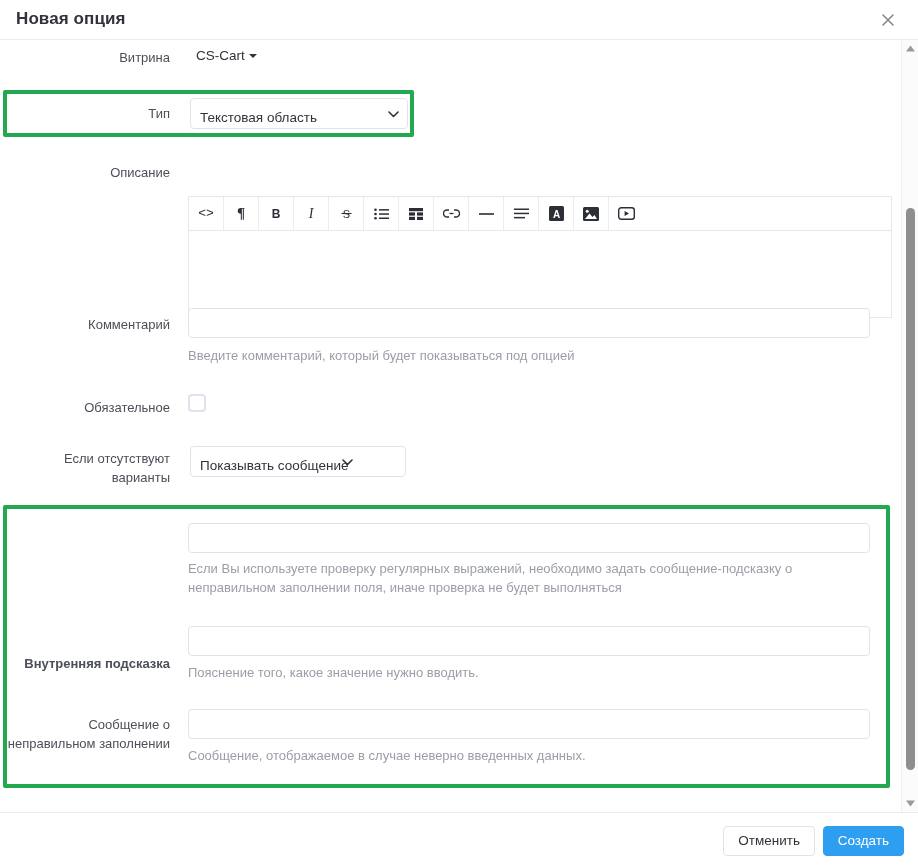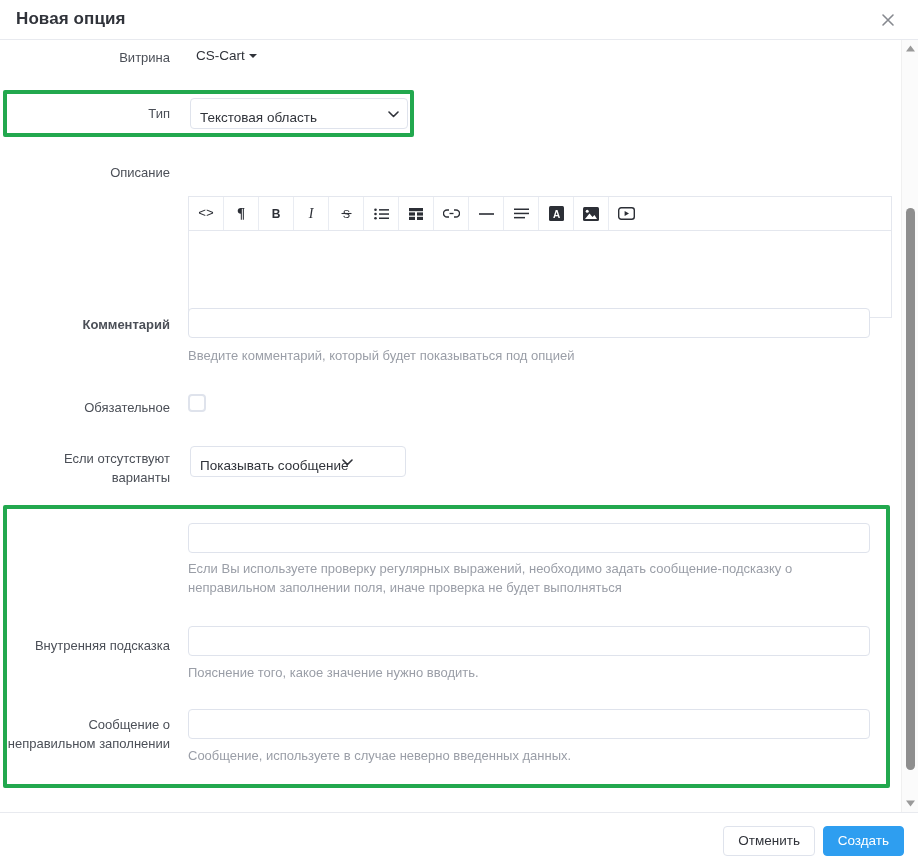--- a/index.html
+++ b/index.html
@@ -361,47 +361,47 @@
           <svg width="17" height="13" viewBox="0 0 17 13">
             <rect x="0.7" y="0.7" width="15.6" height="11.6" rx="2.5" fill="none" stroke="#2c2f36" stroke-width="1.4"></rect>
             <path d="M6.6 4 L11 6.5 L6.6 9 Z" fill="#2c2f36"></path>
           </svg>
         </div>
 
       </div>
       <div class="editor-area"></div>
     </div>
 
-    <div class="flabel" style="left:40px; top:275px; width:130px;font-weight:bold;">Комментарий</div>
+    <div class="flabel" style="left:40px; top:275px; width:130px;">Комментарий</div>
     <input class="tinput" type="text" style="left: 188px; top: 268px; width: 682px;">
     <div class="hint" style="left:188px; top:306px; width:700px;">Введите комментарий, который будет показываться под опцией</div>
 
     <div class="flabel" style="left:40px; top:358px; width:130px;">Обязательное</div>
     <div class="chk" style="left:188px; top:354px;"></div>
 
     <div class="flabel" style="left:20px; top:409px; width:150px;">Если отсутствуют варианты</div>
     <div class="selwrap" style="left:190px; top:406px; width:172px; height:31px;">
       <select class="tselect" style="left:0; top:0; width:216px;">
         <option>Показывать сообщение</option>
       </select>
       <svg class="selcaret" viewBox="0 0 11 7">
         <path d="M1 1 L5.5 5.5 L10 1" stroke="#30333a" stroke-width="1.6" fill="none" stroke-linecap="round" stroke-linejoin="round"></path>
       </svg>
     </div>
 
     <input class="tinput" type="text" style="left: 188px; top: 483px; width: 682px;">
     <div class="hint" style="left:188px; top:519px; width:690px;">Если Вы используете проверку регулярных выражений, необходимо задать сообщение-подсказку о неправильном заполнении поля, иначе проверка не будет выполняться</div>
 
-    <div class="flabel" style="left:0px; top:596px; width:170px;">Внутренняя подсказка</div>
+    <div class="flabel" style="left:0px; top:614px; width:170px;font-weight:bold;">Внутренняя подсказка</div>
     <input class="tinput" type="text" style="left: 188px; top: 586px; width: 682px;">
     <div class="hint" style="left:188px; top:623px; width:690px;">Пояснение того, какое значение нужно вводить.</div>
 
     <div class="flabel" style="left:0px; top:675px; width:170px;">Сообщение о неправильном заполнении</div>
     <input class="tinput" type="text" style="left: 188px; top: 669px; width: 682px;">
-    <div class="hint" style="left:188px; top:706px; width:690px;">Сообщение, используете в случае неверно введенных данных.</div>
+    <div class="hint" style="left:188px; top:706px; width:690px;">Сообщение, отображаемое в случае неверно введенных данных.</div>
 
     <div class="hl" style="left:3px; top:465px; width:887px; height:283px;"></div>
 
   </div>
 
   <div class="sbar">
     <svg class="sb-arrow sb-up" viewBox="0 0 11 9">
       <path d="M5.5 1.5 L10 7.5 L1 7.5 Z" fill="#9a9a9a"></path>
     </svg>
     <div class="sb-thumb"></div>

